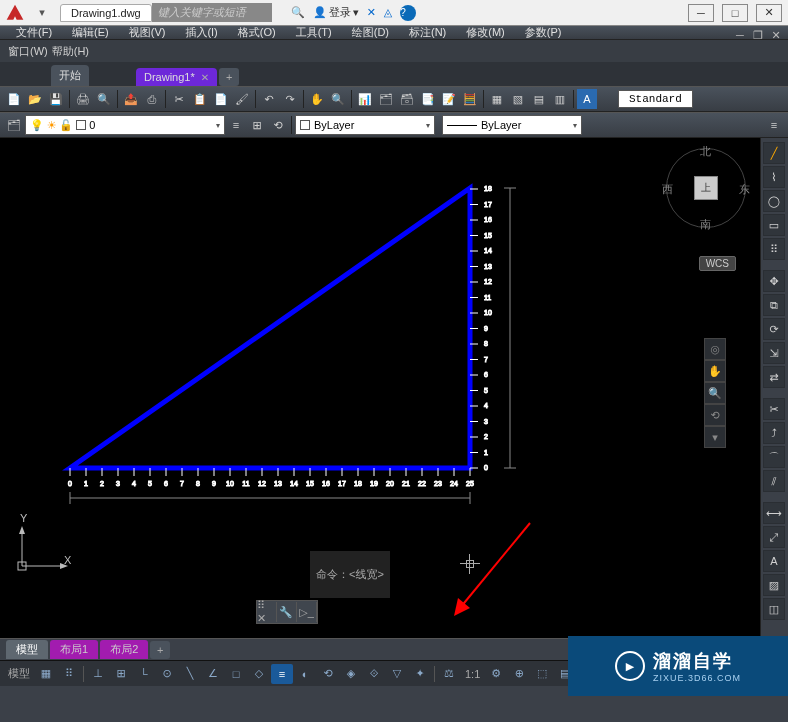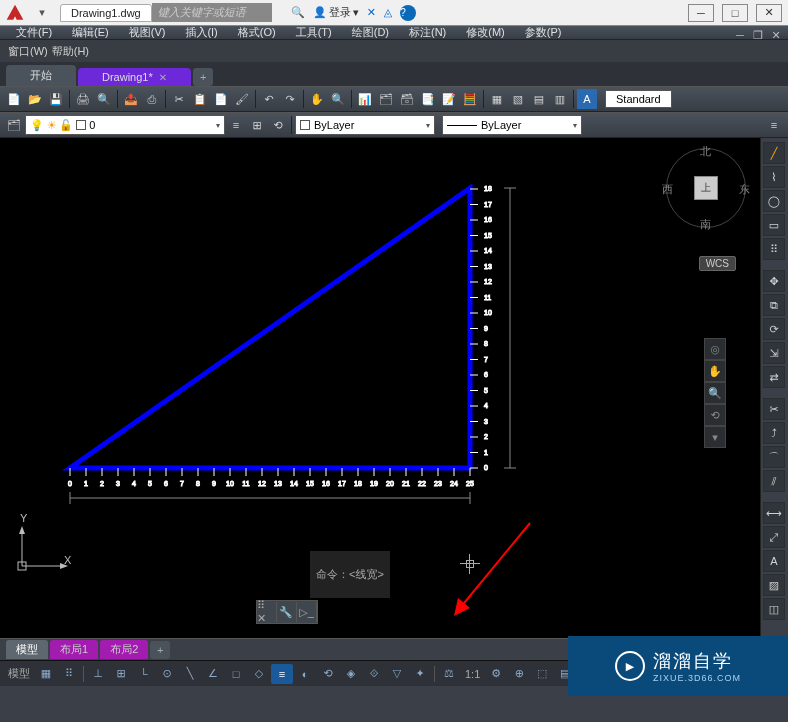--- a/index.html
+++ b/index.html
@@ -17,34 +17,34 @@
 .login-area { display: flex; gap: 8px; align-items: center; margin-left: 20px; color: #333; }
 .login-btn { display: flex; align-items: center; gap: 2px; cursor: pointer; }
 
 .menubar { height: 14px; background: linear-gradient(#4a525c, #383d44); display: flex; align-items: center; padding: 0 8px; gap: 4px; border-bottom: 1px solid #222; position: relative; }
 .menubar .menu-item { padding: 2px 8px; cursor: pointer; color: #e0e0e0; }
 .menubar-row2 { height: 22px; background: #383d44; display: flex; align-items: center; padding: 0 8px; gap: 4px; }
 .min-controls { position: absolute; right: 4px; top: 2px; display: flex; gap: 2px; }
 .min-controls span { width: 16px; height: 14px; display: flex; align-items: center; justify-content: center; color: #bbb; cursor: pointer; }
 
 .doc-tabs { height: 24px; background: #2e3238; display: flex; align-items: flex-end; padding: 0 6px; gap: 2px; }
-.doc-tab { padding: 3px 24px; background: #4a525c; color: #ddd; border-top-left-radius: 4px; border-top-right-radius: 4px; cursor: pointer; display: flex; align-items: flex-end; gap: 6px; }
+.doc-tab { padding: 3px 8px; background: #4a525c; color: #ddd; border-top-left-radius: 4px; border-top-right-radius: 4px; cursor: pointer; display: flex; align-items: flex-end; gap: 6px; margin-left: 45px; }
 .doc-tab.active { background: #6d28d9; }
 .doc-tab .close-x { color: #aaa; font-size: 10px; }
 .add-tab { width: 20px; height: 18px; background: #4a525c; display: flex; align-items: center; justify-content: center; color: #aaa; border-radius: 3px; cursor: pointer; }
 
 .toolbar-row { height: 26px; background: linear-gradient(#4a525c, #383d44); display: flex; align-items: center; padding: 0 4px; gap: 1px; border-top: 1px solid #555; border-bottom: 1px solid #222; }
 .tb-btn { width: 20px; height: 20px; display: flex; align-items: center; justify-content: center; cursor: pointer; border: 1px solid transparent; }
 .tb-sep { width: 1px; height: 18px; background: #222; margin: 0 2px; }
 .tb-dropdown { background: #fff; color: #000; border: 1px solid #555; height: 20px; padding: 0 4px; display: flex; align-items: center; justify-content: space-between; cursor: pointer; }
 .tb-dropdown .arrow { font-size: 8px; color: #555; }
 .layer-dd { width: 200px; }
 .bylayer-dd { width: 140px; }
 .linetype-dd { width: 140px; }
-.style-box { background: #fff; color: #000; padding: 2px 10px; border: 1px solid #555; margin-left: 7px; }
+.style-box { background: #fff; color: #000; padding: 2px 10px; border: 1px solid #555; margin-left: 20px; font-family: Liberation Mono, monospace; }
 
 .workspace { position: relative; background: #000; height: 500px; display: flex; }
 .canvas-area { flex: 1; position: relative; overflow: hidden; }
 
 .viewcube { position: absolute; top: 10px; right: 14px; width: 80px; height: 100px; }
 .viewcube .compass { position: absolute; width: 80px; height: 80px; border: 1px solid #444; border-radius: 50%; }
 .viewcube .face { position: absolute; top: 28px; left: 28px; width: 24px; height: 24px; background: #ccc; border: 1px solid #888; display: flex; align-items: center; justify-content: center; color: #333; font-size: 10px; }
 .viewcube .dir { position: absolute; color: #888; font-size: 11px; }
 .viewcube .n { top: -4px; left: 34px; }
 .viewcube .s { bottom: 16px; left: 34px; }
@@ -83,21 +83,21 @@
 
 .statusbar { height: 26px; background: #2e3238; display: flex; align-items: center; padding: 0 4px; gap: 1px; border-top: 1px solid #111; }
 .sb-btn { width: 22px; height: 20px; display: flex; align-items: center; justify-content: center; cursor: pointer; color: #8aa8c8; }
 .sb-btn.active { background: #1a5a9a; color: #fff; border-radius: 2px; }
 .sb-txt { padding: 0 4px; color: #aaa; }
 .sb-sep { width: 1px; height: 16px; background: #555; margin: 0 2px; }
 
 .watermark { position: absolute; bottom: 26px; right: 0; width: 220px; height: 60px; background: #0a4a7a; display: flex; align-items: center; justify-content: center; gap: 8px; color: #fff; }
 .watermark .play { width: 30px; height: 30px; border: 2px solid #fff; border-radius: 50%; display: flex; align-items: center; justify-content: center; }
 .watermark .txt-col { display: flex; flex-direction: column; }
-.watermark .big { font-size: 18px; letter-spacing: 2px; }
+.watermark .big { font-size: 18px; letter-spacing: 2px; font-weight: bold; }
 .watermark .small { font-size: 9px; letter-spacing: 1px; color: #a8d0f0; }
 </style>
 </head>
 <body>
 
 <div class="titlebar">
   <div class="app-icon">
     <svg viewBox="0 0 24 24">
         <path d="M12 2 L22 20 L14 20 L12 16 L10 20 L2 20 Z" fill="#c62828"></path>
       </svg>

